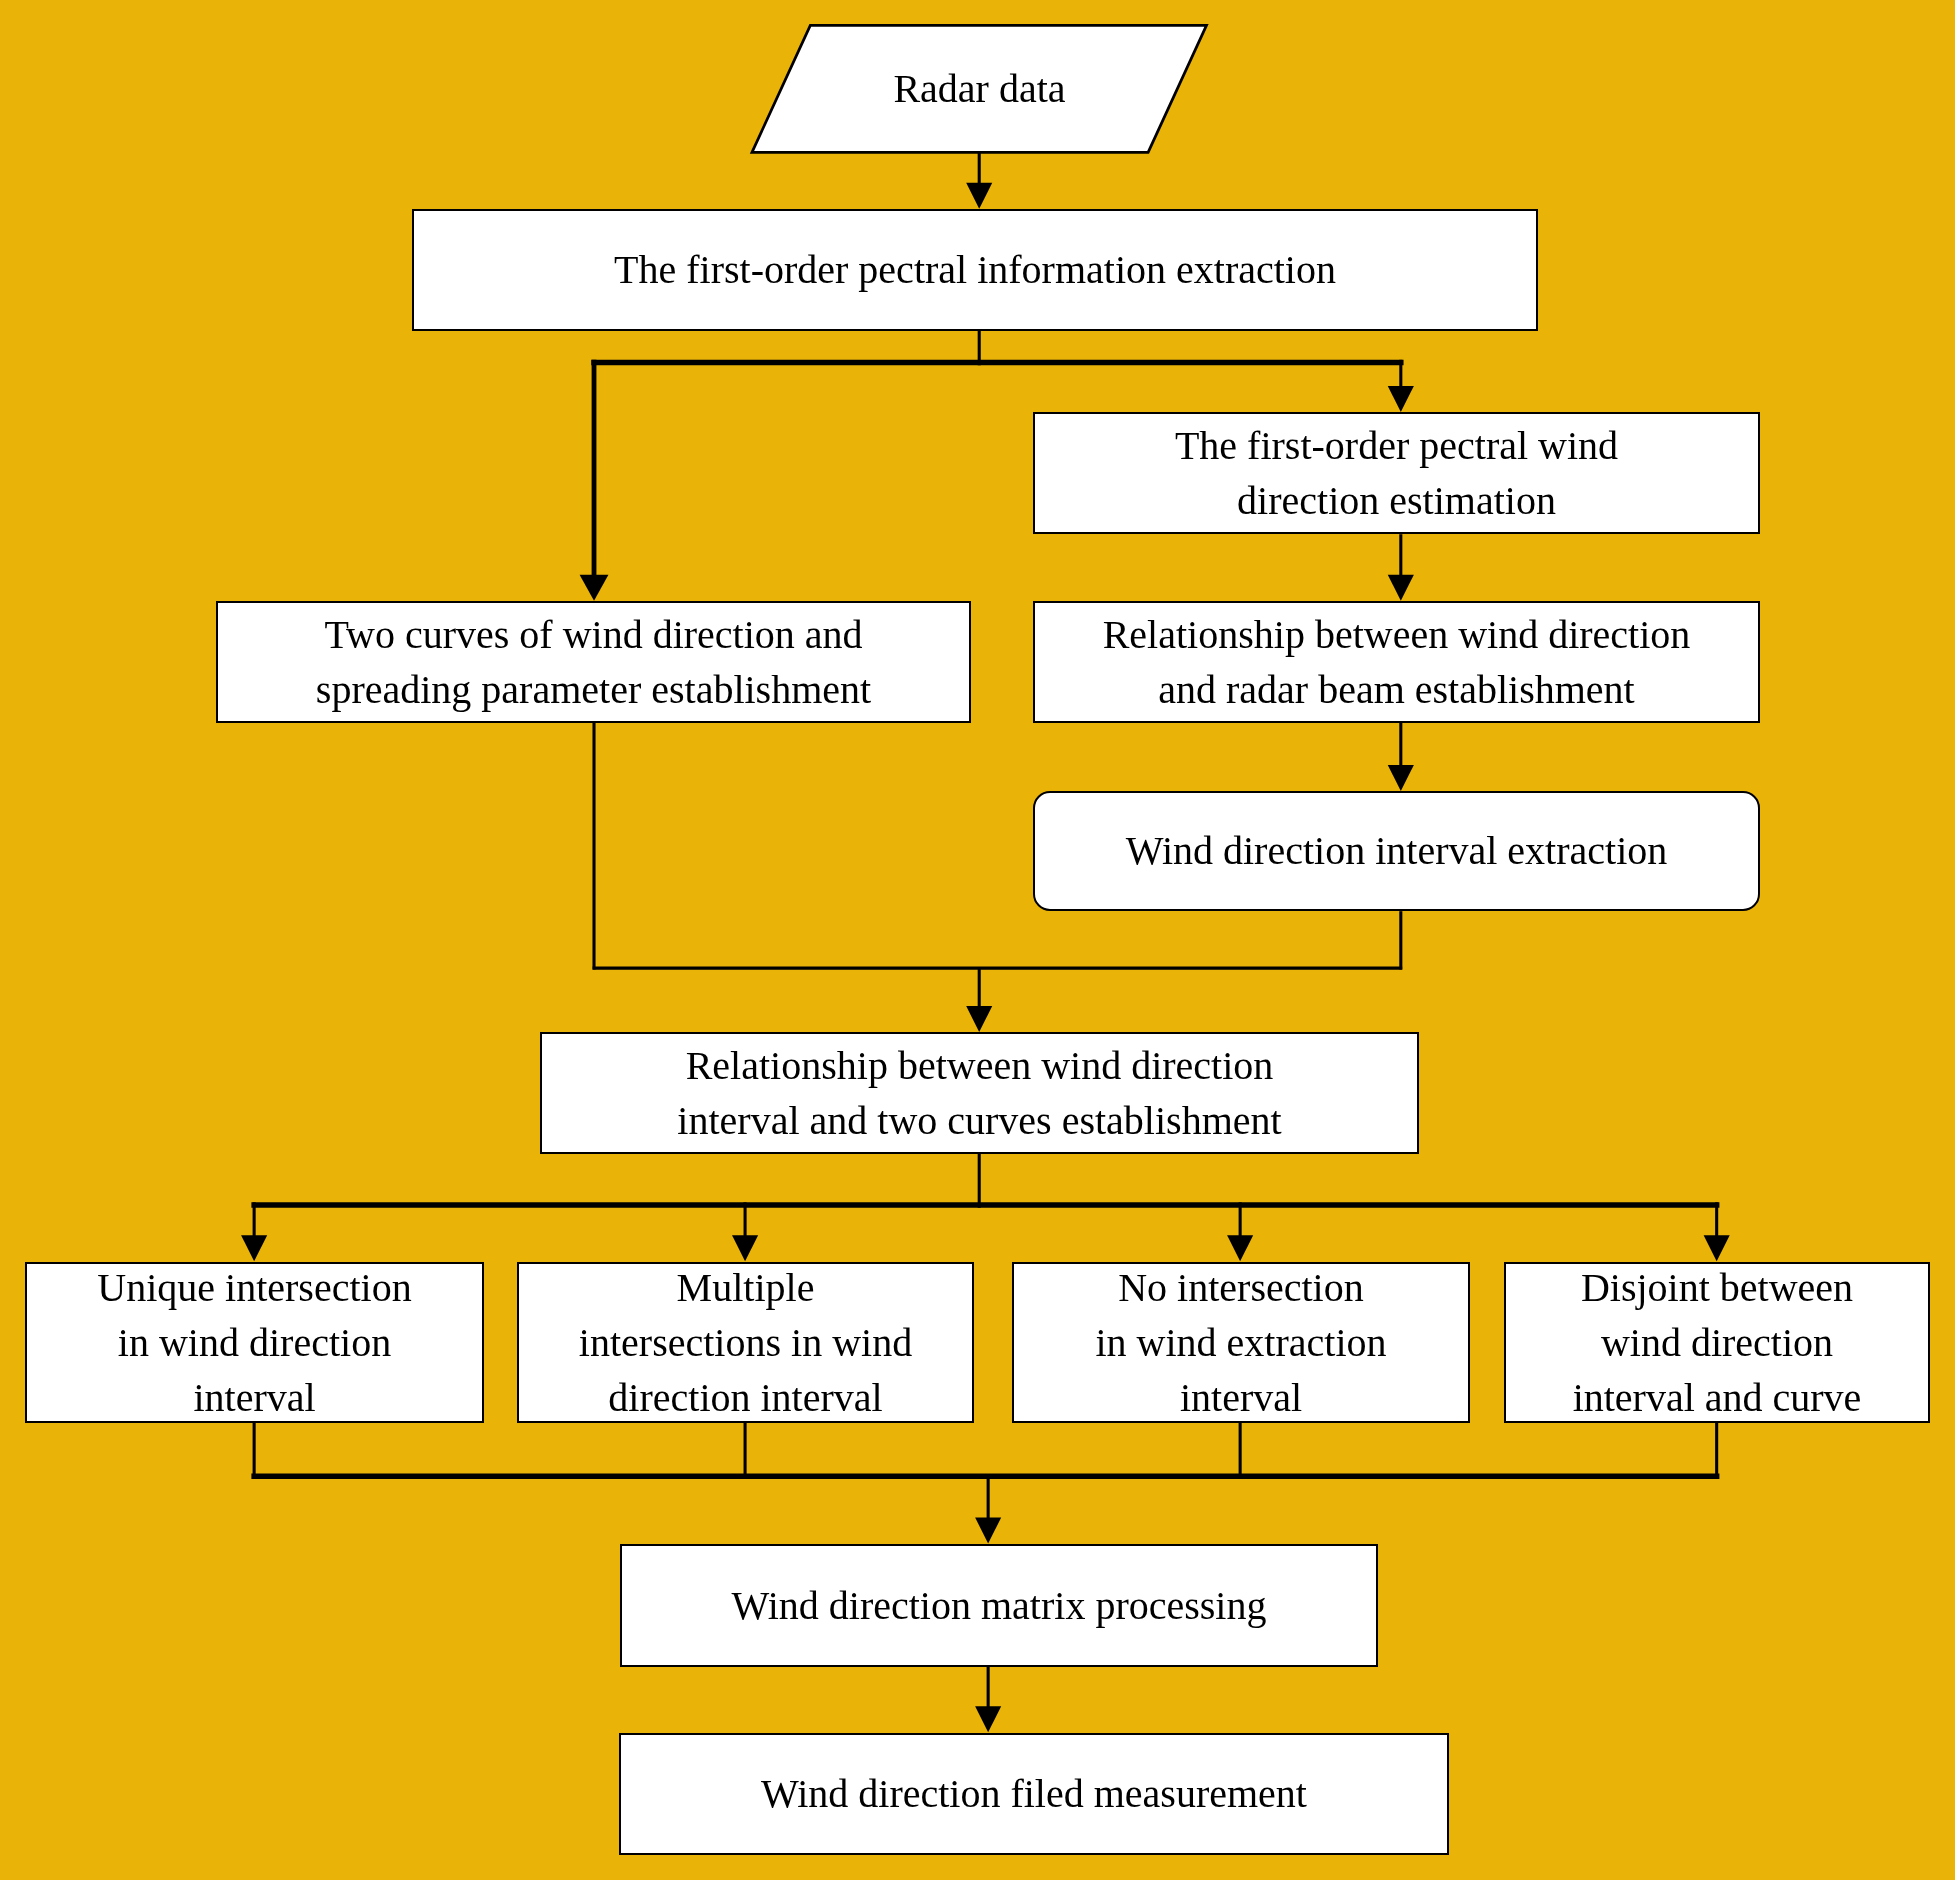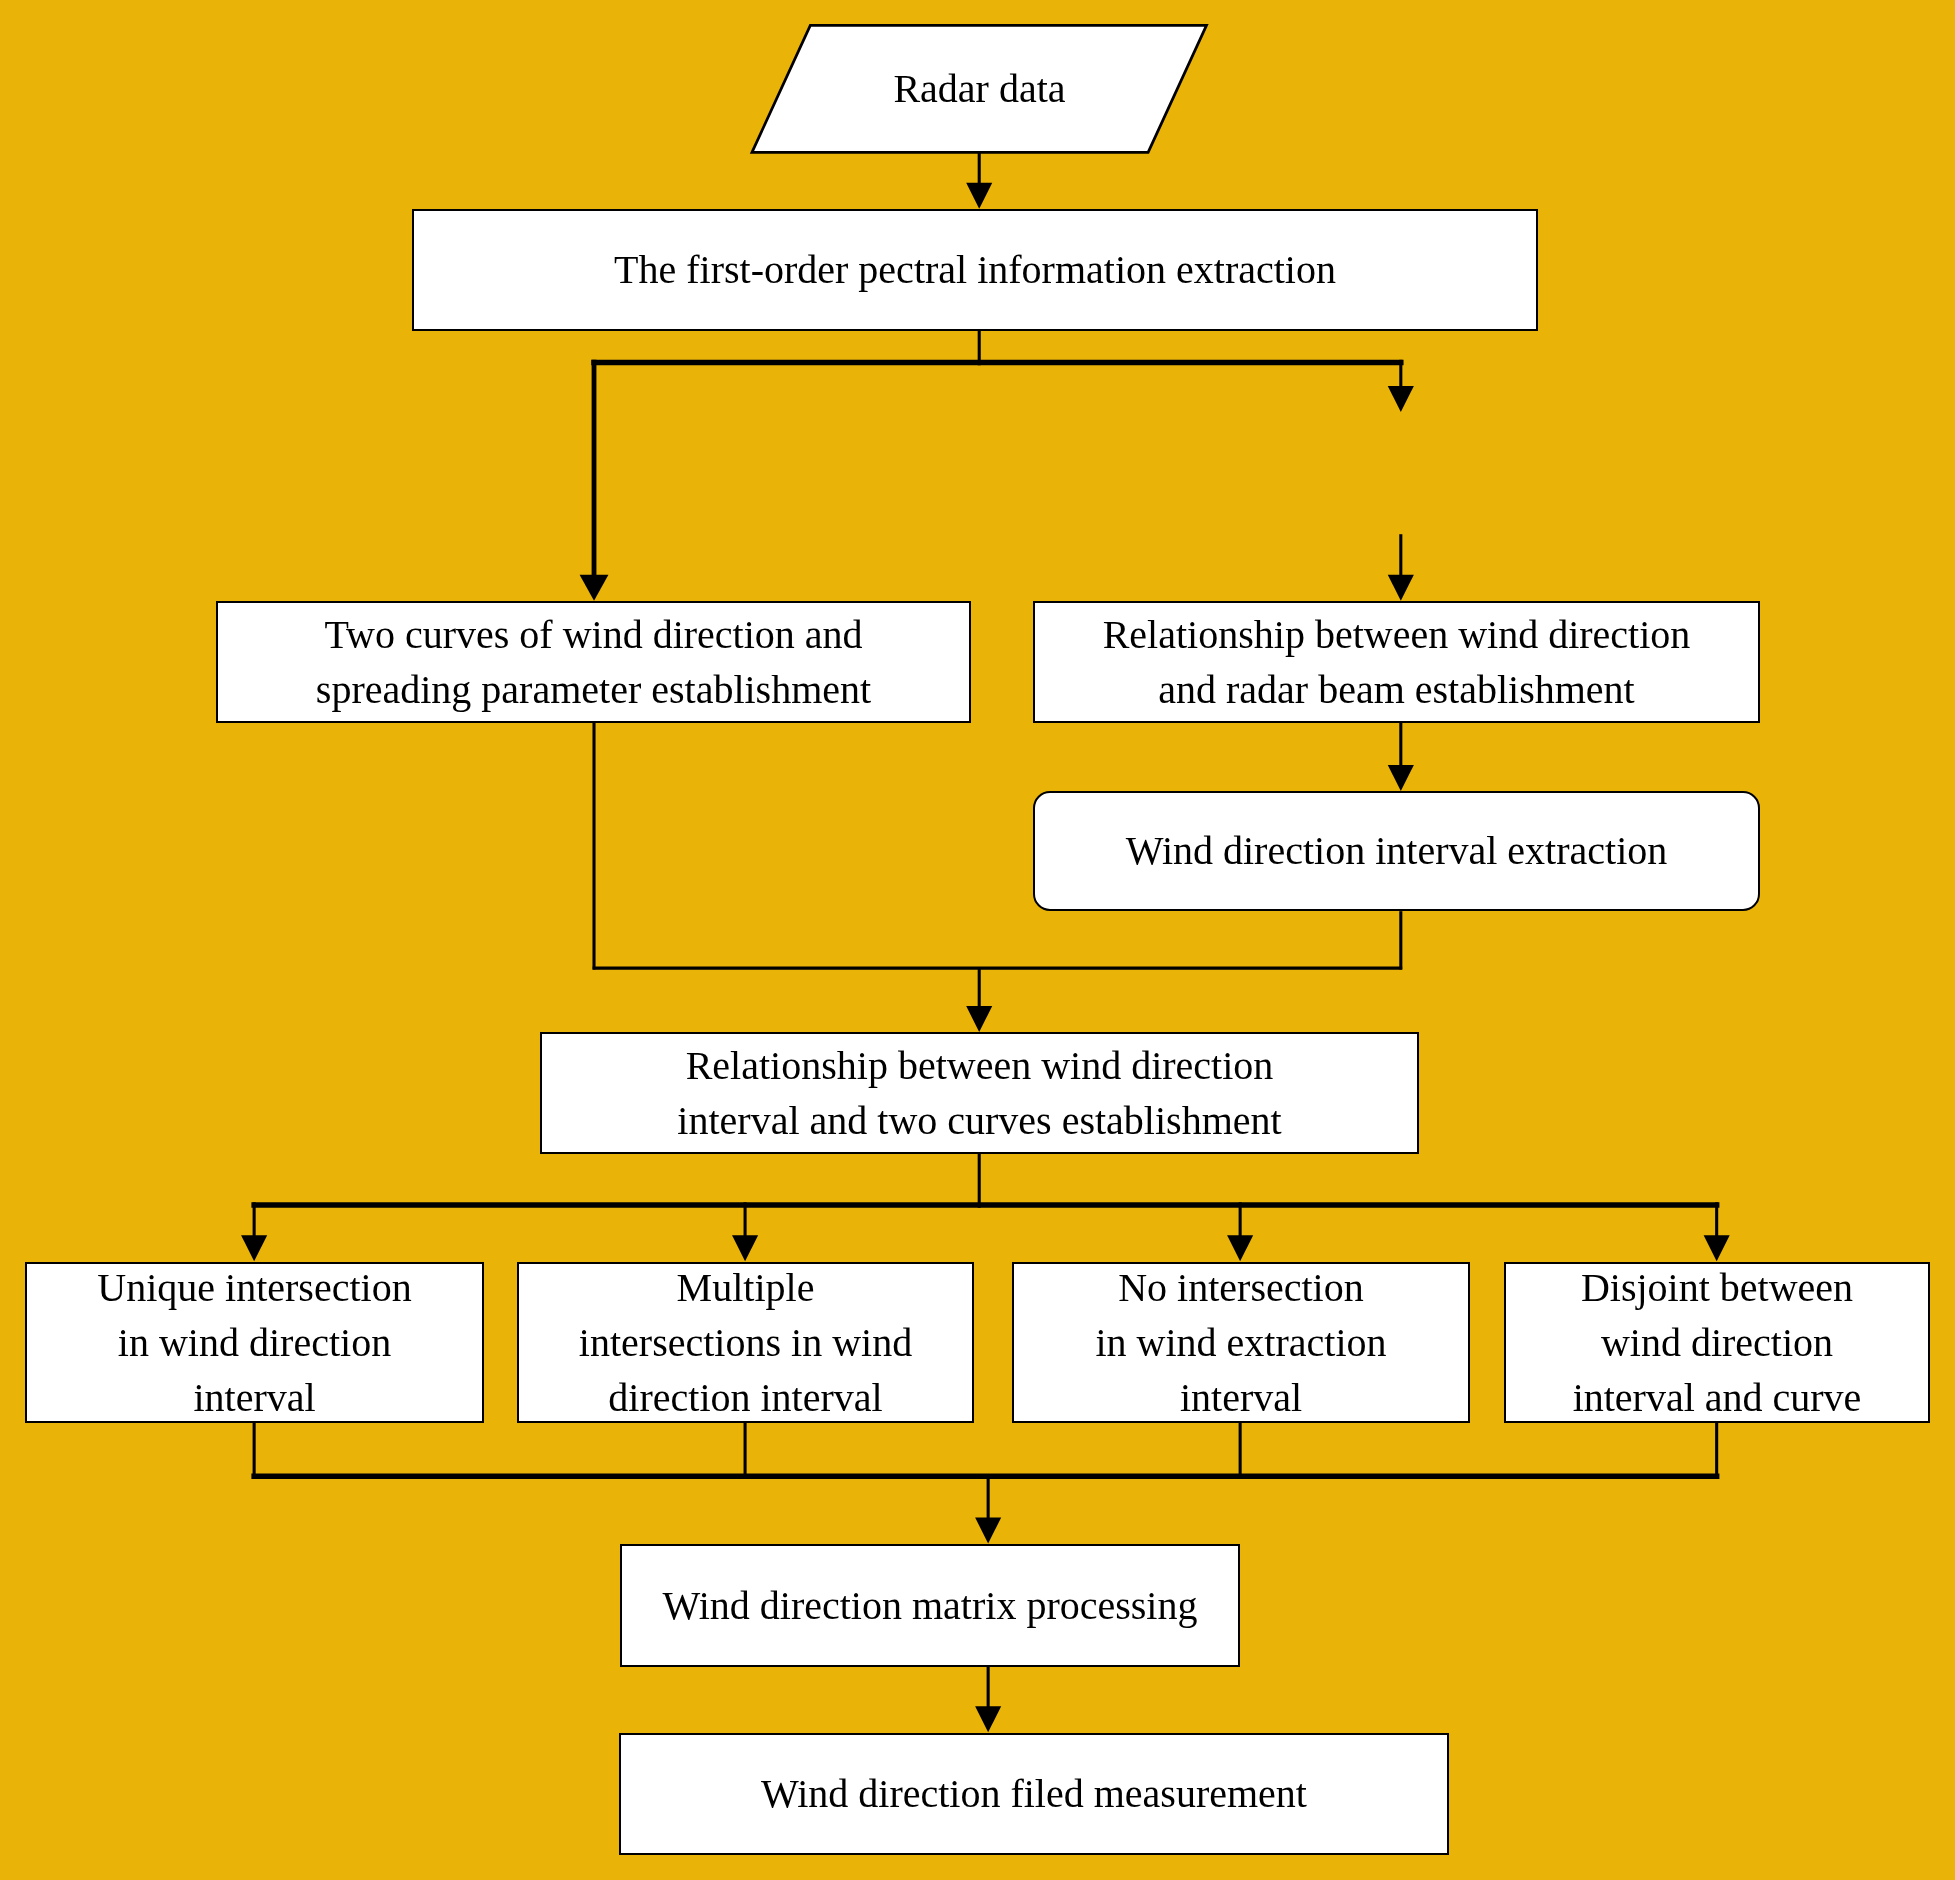--- a/index.html
+++ b/index.html
@@ -128,20 +128,24 @@
   </svg>
 
   <div class="node plain" style="left:752px; top:25.4px; width:455px; height:127px;">
     <span>Radar data</span>
   </div>
 
   <div class="node" style="left:412px; top:209px; width:1126px; height:122px;">
     <span>The first-order pectral information extraction</span>
   </div>
 
+  <div class="node" style="left:1033px; top:412px; width:727px; height:122px;">
+    <span>The first-order pectral wind
+direction estimation</span>
+  </div>
 
   <div class="node" style="left:216px; top:601px; width:755px; height:122px;">
     <span>Two curves of  wind direction and
 spreading parameter establishment</span>
   </div>
 
   <div class="node" style="left:1033px; top:601px; width:727px; height:122px;">
     <span>Relationship between wind direction
 and radar beam establishment</span>
   </div>
@@ -172,21 +176,21 @@
 in wind extraction
 interval</span>
   </div>
 
   <div class="node" style="left:1504px; top:1262px; width:426px; height:161px;text-align:center;">
     <span>Disjoint between
 wind direction
 interval and curve</span>
   </div>
 
-  <div class="node" style="left:620px; top:1544px; width:620px; height:123px;">
+  <div class="node" style="left:620px; top:1544px; width:758px; height:123px;">
     <span>Wind direction matrix processing</span>
   </div>
 
   <div class="node" style="left:619px; top:1733px; width:830px; height:122px;">
     <span>Wind direction filed measurement</span>
   </div>
 
 </div>
 
 

